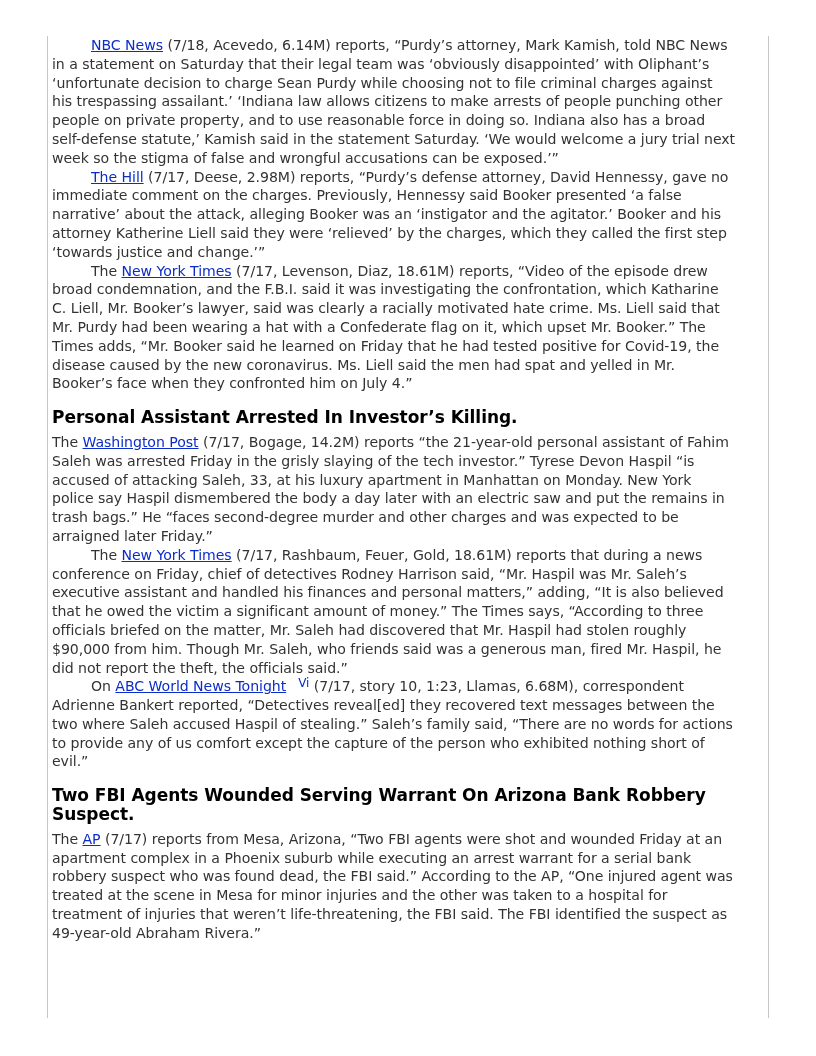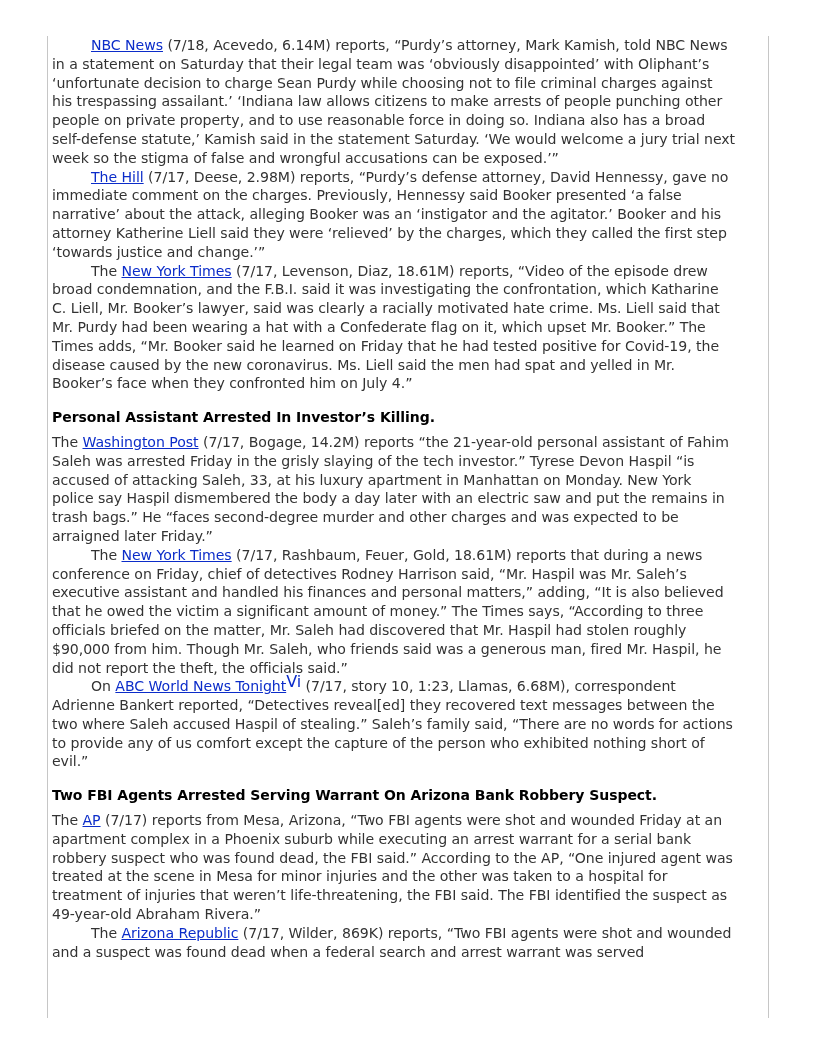--- a/index.html
+++ b/index.html
@@ -10,26 +10,26 @@
   }
   .content {
     position:absolute; left:52px; top:36px; width:684px;
     font-family:"DejaVu Sans", sans-serif; font-size:14.1px; line-height:18.8px;
     color:#333333; letter-spacing:-0.05px;
   }
   p { margin:0; }
   p.indent { text-indent:39px; }
   a { color:#0b2cc9; text-decoration:underline; }
   h3 {
-    font-family:"DejaVu Sans", sans-serif; font-weight:bold; font-size:14px;
+    font-family:"DejaVu Sans", sans-serif; font-weight:bold; font-size:17px;
     color:#000000; margin:0; line-height:18.8px;
   }
   h3.h1 { margin-top:15px; margin-bottom:6px; }
   h3.h2 { margin-top:15px; margin-bottom:6px; }
-  sup { font-size:16px; color:#0b2cc9; vertical-align:4px; line-height:0; }
+  sup { font-size:12px; color:#0b2cc9; vertical-align:4px; line-height:0;margin-left:12px; }
 </style>
 </head>
 <body>
 
 <div class="frame"></div>
 
 <div class="content">
 
   <p class="indent"><a href="#">NBC News</a><span> (7/18, Acevedo, 6.14M) reports, “Purdy’s attorney, Mark Kamish, told NBC News in a statement on Saturday that their legal team was ‘obviously disappointed’ with Oliphant’s ‘unfortunate decision to charge Sean Purdy while choosing not to file criminal charges against his trespassing assailant.’ ‘Indiana law allows citizens to make arrests of people punching other people on private property, and to use reasonable force in doing so. Indiana also has a broad self-defense statute,’ Kamish said in the statement Saturday. ‘We would welcome a jury trial next week so the stigma of false and wrongful accusations can be exposed.’”</span></p>
 
@@ -39,19 +39,18 @@
 
   <h3 class="h1">Personal Assistant Arrested In Investor’s Killing.</h3>
 
   <p><span>The </span><a href="#">Washington Post</a><span> (7/17, Bogage, 14.2M) reports “the 21-year-old personal assistant of Fahim Saleh was arrested Friday in the grisly slaying of the tech investor.” Tyrese Devon Haspil “is accused of attacking Saleh, 33, at his luxury apartment in Manhattan on Monday. New York police say Haspil dismembered the body a day later with an electric saw and put the remains in trash bags.” He “faces second-degree murder and other charges and was expected to be arraigned later Friday.”</span></p>
 
   <p class="indent"><span>The </span><a href="#">New York Times</a><span> (7/17, Rashbaum, Feuer, Gold, 18.61M) reports that during a news conference on Friday, chief of detectives Rodney Harrison said, “Mr. Haspil was Mr. Saleh’s executive assistant and handled his finances and personal matters,” adding, “It is also believed that he owed the victim a significant amount of money.” The Times says, “According to three officials briefed on the matter, Mr. Saleh had discovered that Mr. Haspil had stolen roughly $90,000 from him. Though Mr. Saleh, who friends said was a generous man, fired Mr. Haspil, he did not report the theft, the officials said.”</span></p>
 
   <p class="indent"><span>On </span><a href="#">ABC World News Tonight</a><sup>Vi</sup><span> (7/17, story 10, 1:23, Llamas, 6.68M), correspondent Adrienne Bankert reported, “Detectives reveal[ed] they recovered text messages between the two where Saleh accused Haspil of stealing.” Saleh’s family said, “There are no words for actions to provide any of us comfort except the capture of the person who exhibited nothing short of evil.”</span></p>
 
 
-  <h3 class="h2">Two FBI Agents Arrested Serving Warrant On Arizona Bank Robbery Suspect.</h3>
+  <h3 class="h2">Two FBI Agents Wounded Serving Warrant On Arizona Bank Robbery Suspect.</h3>
 
   <p><span>The </span><a href="#">AP</a><span> (7/17) reports from Mesa, Arizona, “Two FBI agents were shot and wounded Friday at an apartment complex in a Phoenix suburb while executing an arrest warrant for a serial bank robbery suspect who was found dead, the FBI said.” According to the AP, “One injured agent was treated at the scene in Mesa for minor injuries and the other was taken to a hospital for treatment of injuries that weren’t life-threatening, the FBI said. The FBI identified the suspect as 49-year-old Abraham Rivera.”</span></p>
 
-  <p class="indent"><span>The </span><a href="#">Arizona Republic</a><span> (7/17, Wilder, 869K) reports, “Two FBI agents were shot and wounded and a suspect was found dead when a federal search and arrest warrant was served</span></p>
 
 </div>
 
 </body></html>

